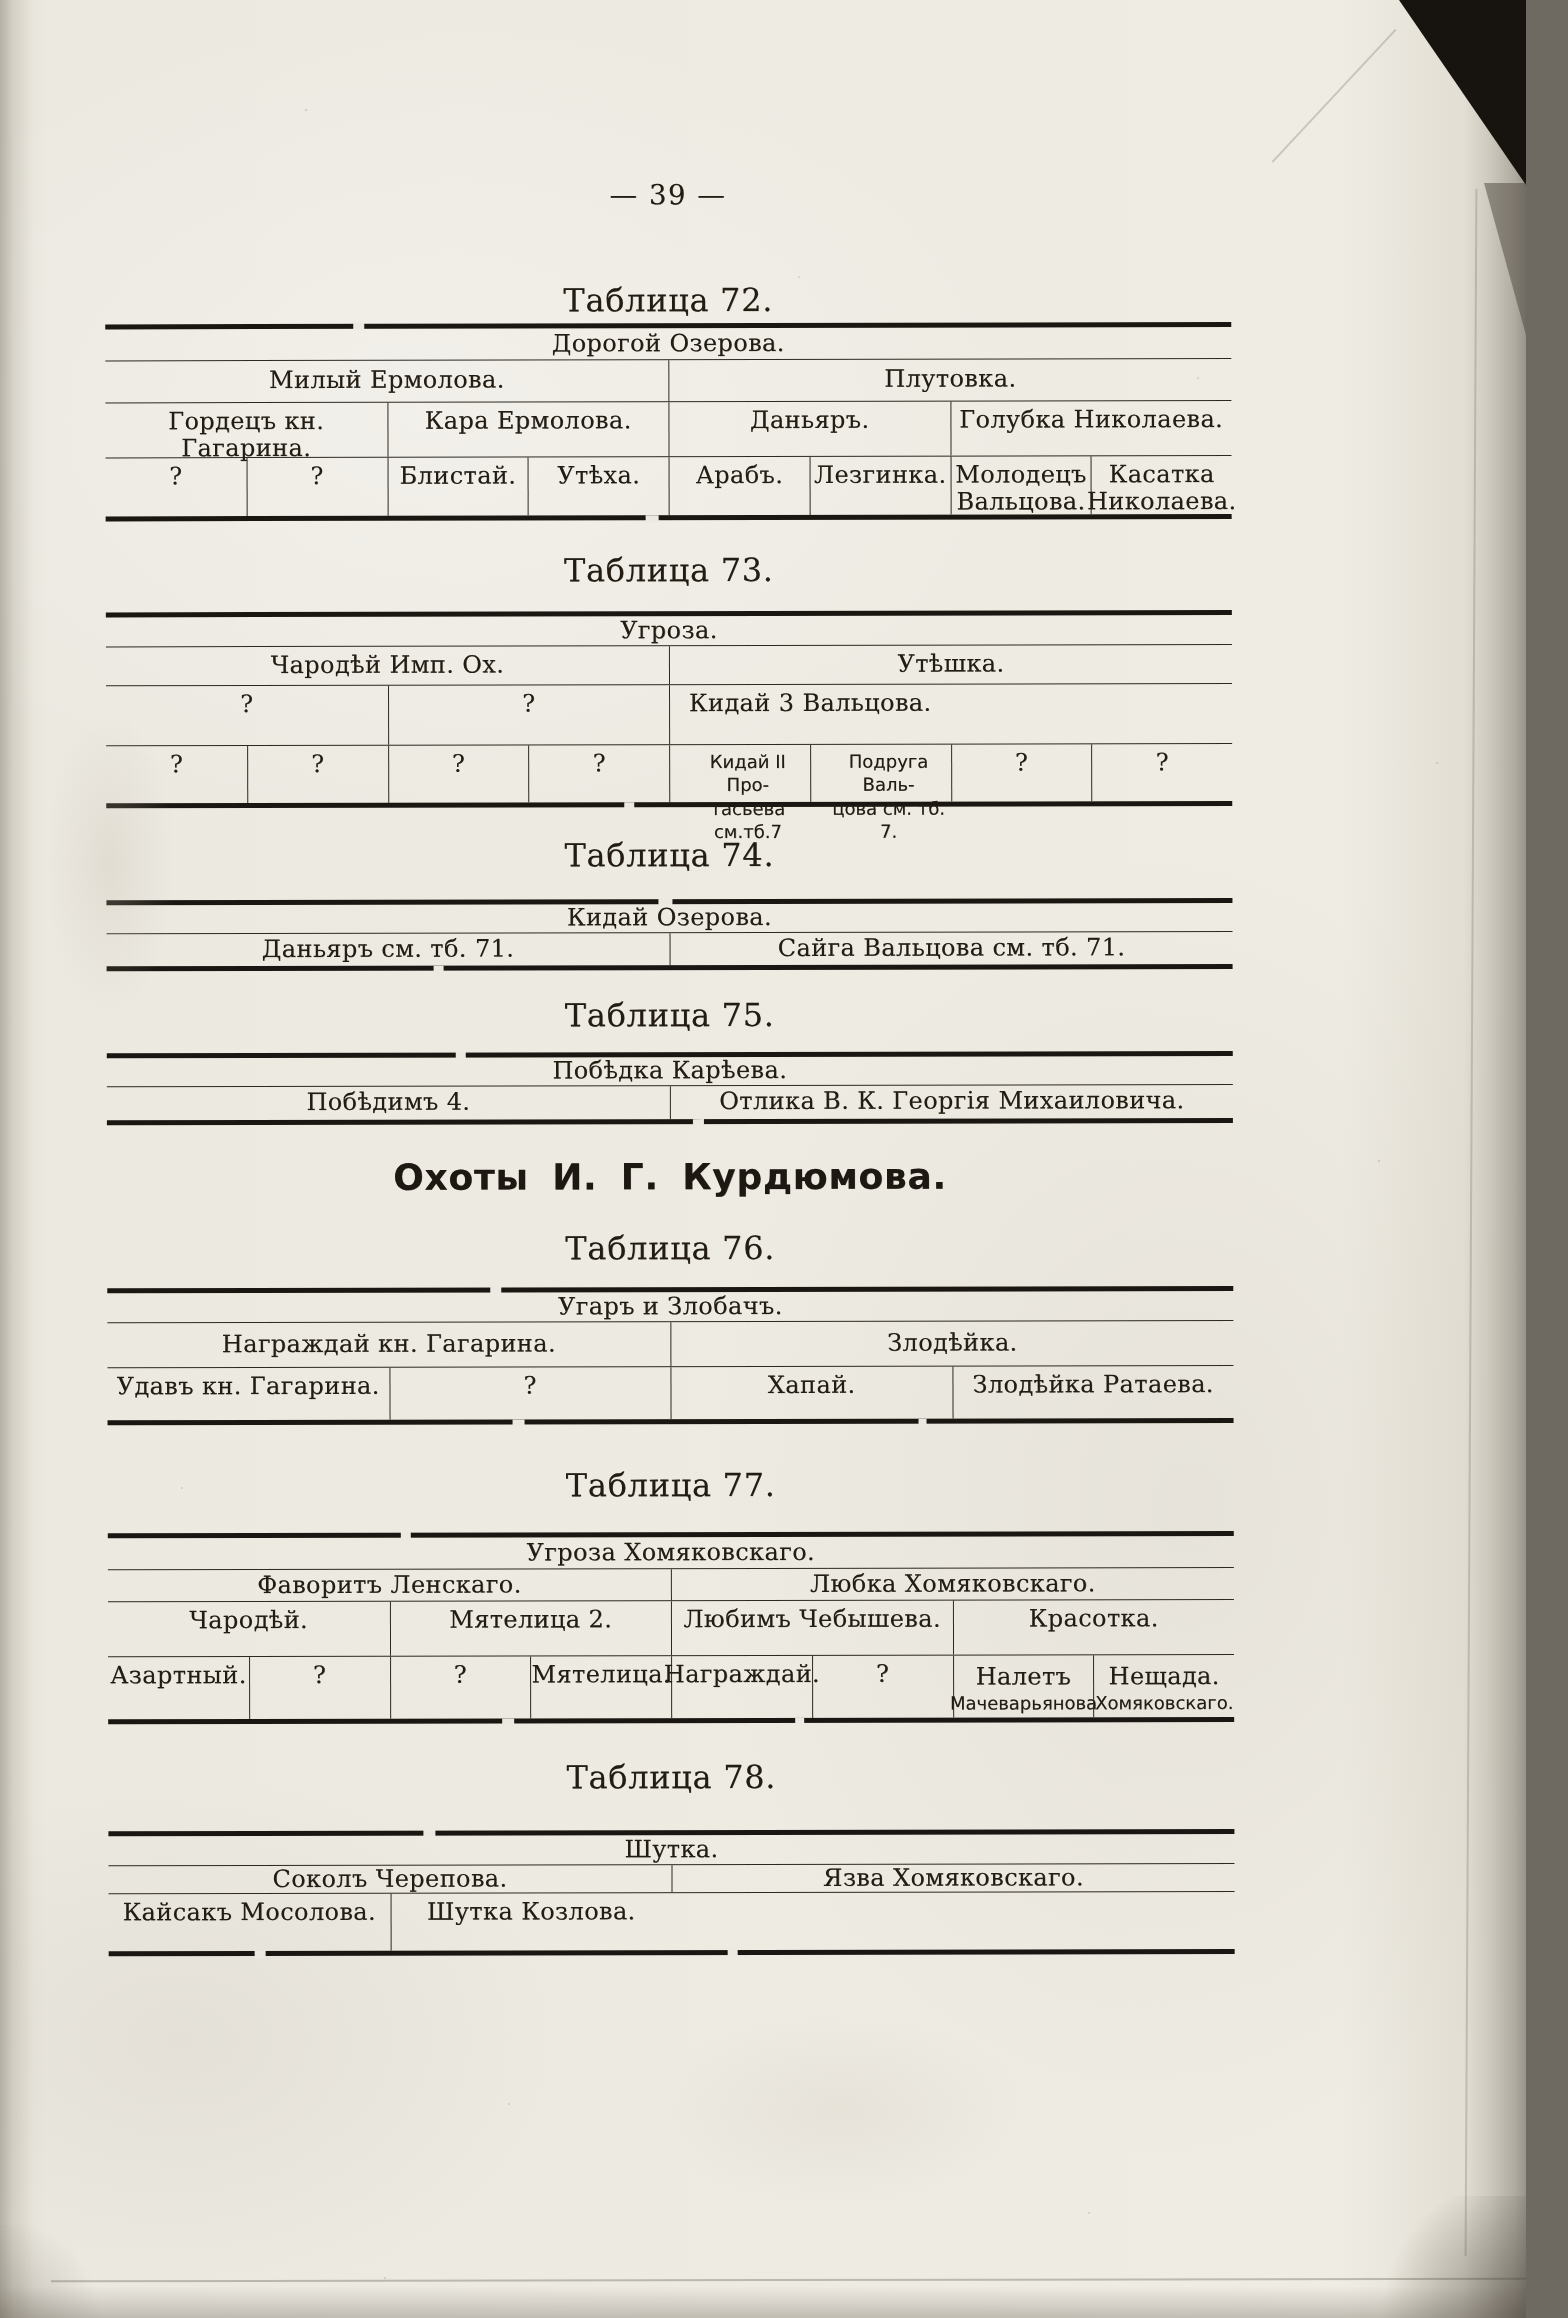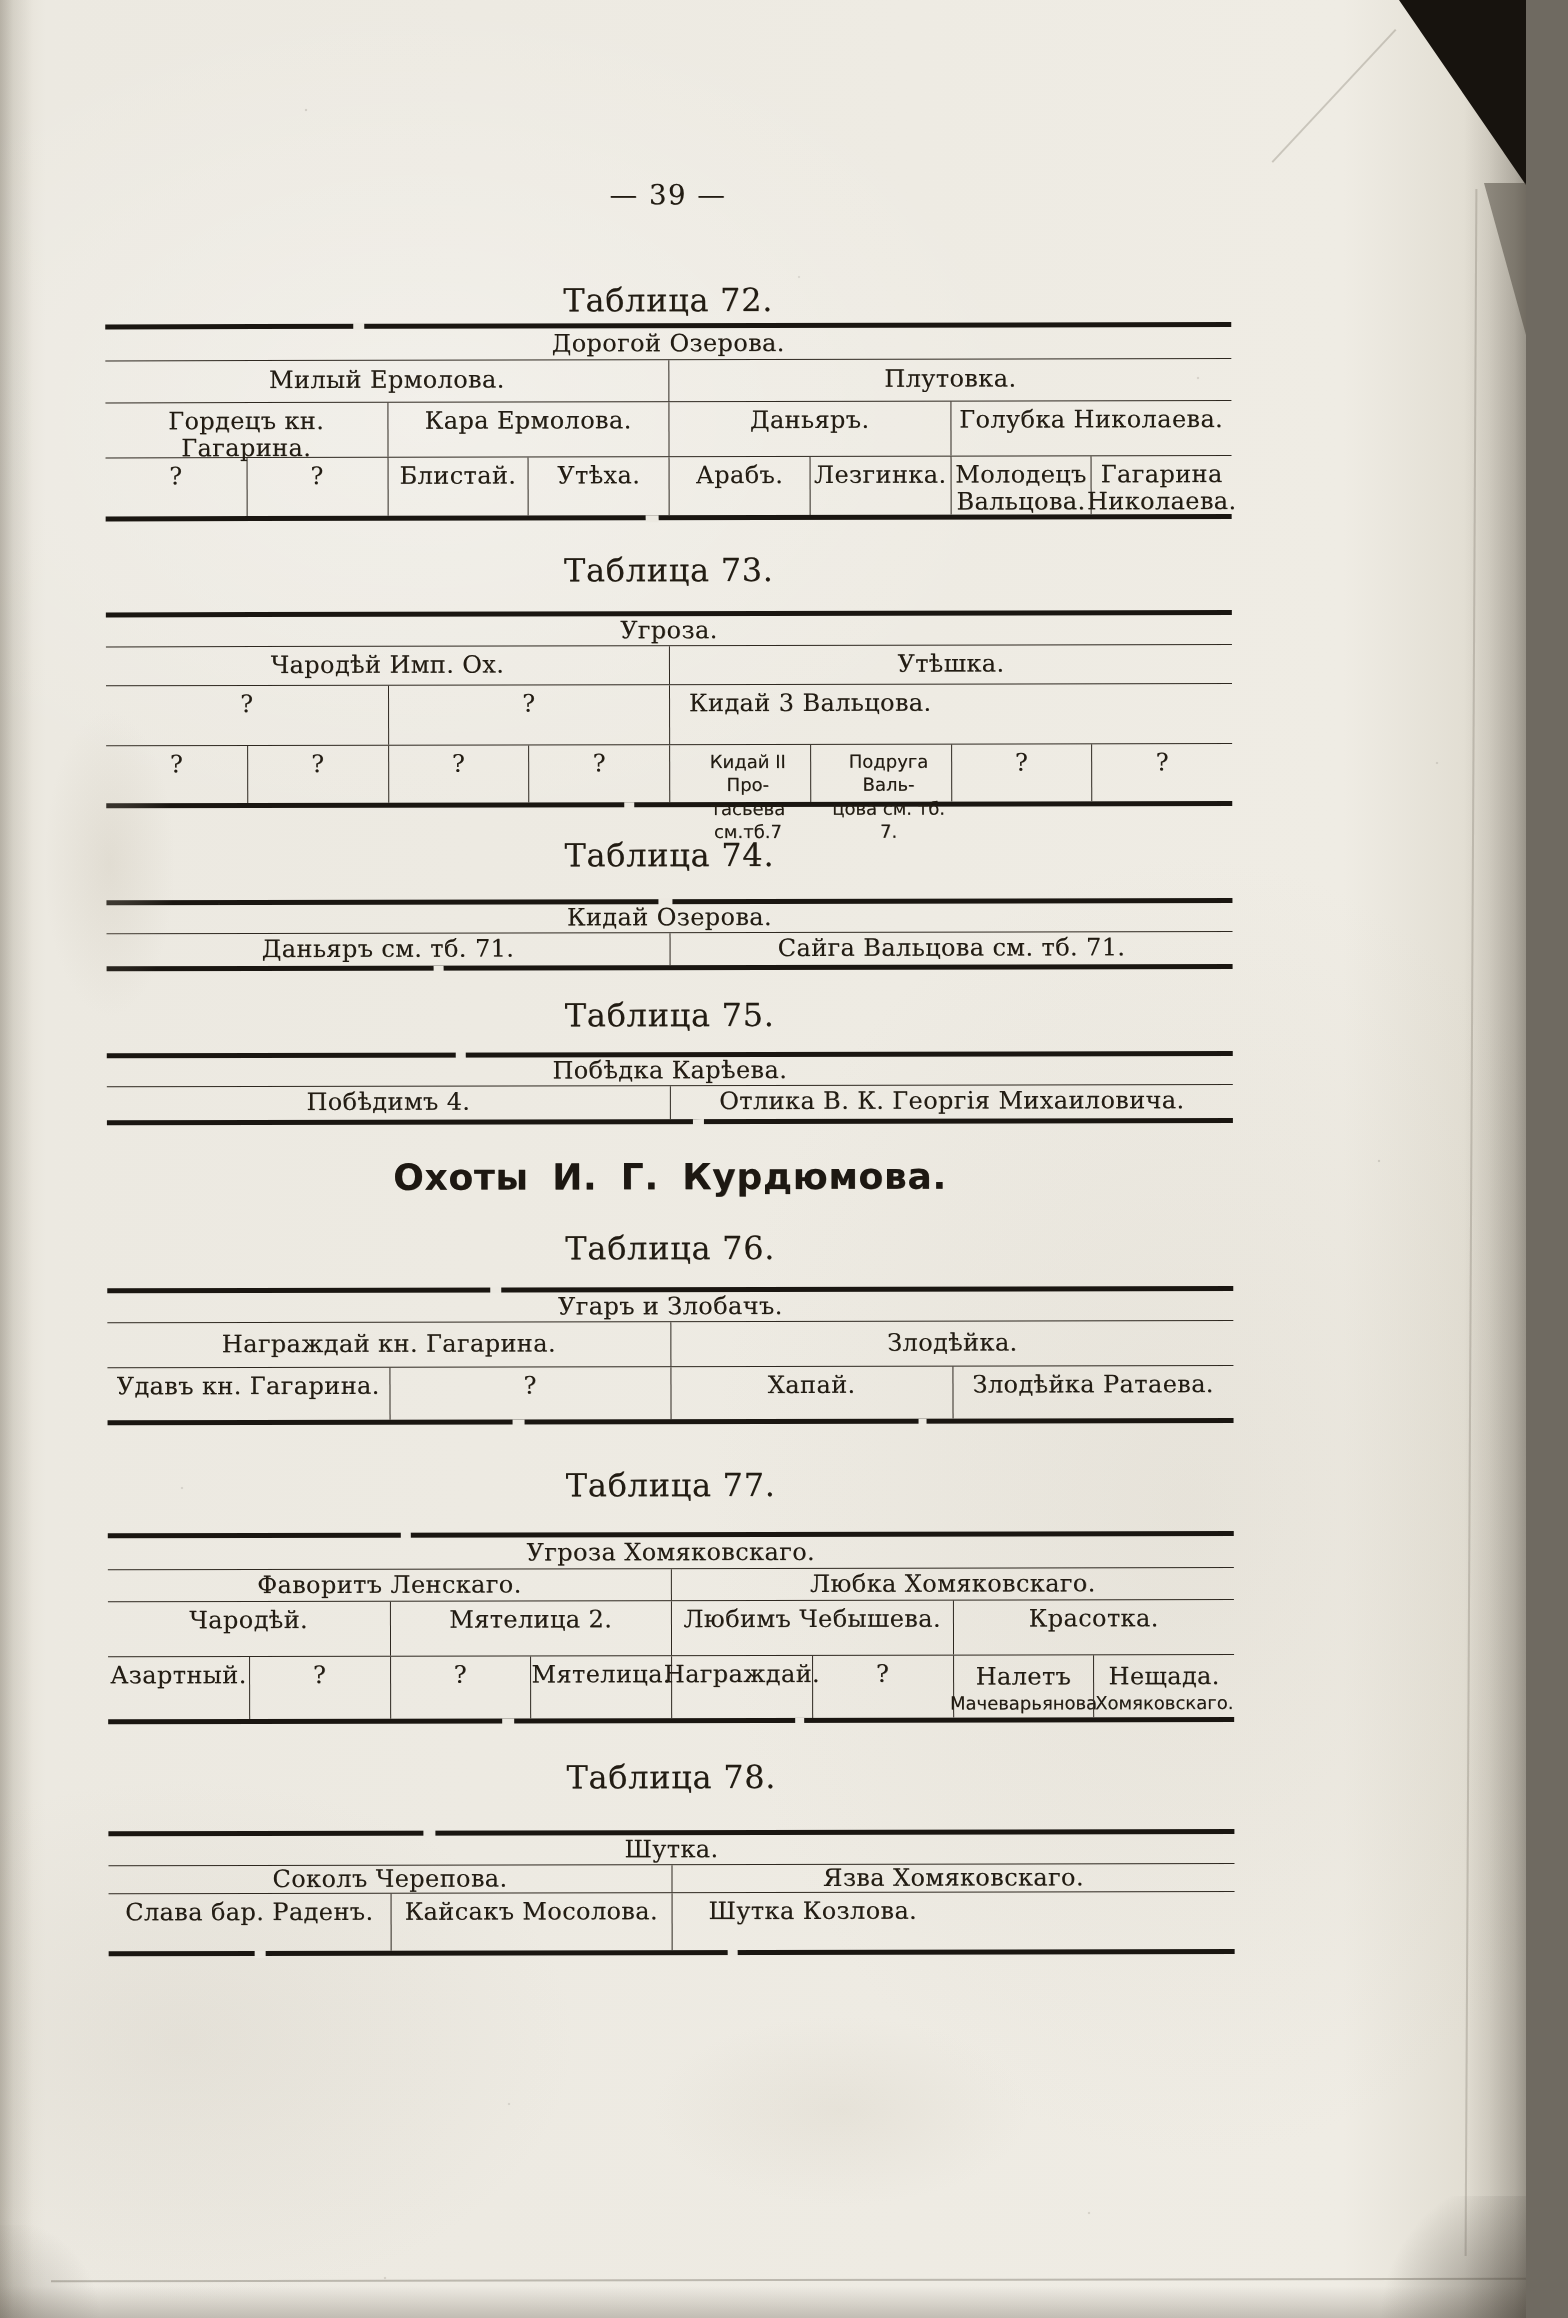--- a/index.html
+++ b/index.html
@@ -79,21 +79,21 @@
       </div>
       <div class="row rtop" style="height:58px">
         <div class="cell we">?</div>
         <div class="cell we">?</div>
         <div class="cell we">Блистай.</div>
         <div class="cell we">Утѣха.</div>
         <div class="cell we">Арабъ.</div>
         <div class="cell we">Лезгинка.</div>
         <div class="cell we">Молодецъ
 Вальцова.</div>
-        <div class="cell we">Гагарина
+        <div class="cell we">Касатка
 Николаева.</div>
       </div>
     </div>
 
     <div class="ttl" style="top:551px">Таблица 73.</div>
     <div class="ped" style="top:611px">
       <i class="notch" style="bottom:-7.3px;left:46%;width:10.2px"></i>
       <div class="row" style="height:29px">
         <div class="cell wf">Угроза.</div>
       </div>
@@ -210,21 +210,20 @@
       <i class="notch" style="bottom:-7.3px;left:13%;width:10.2px"></i>
       <i class="notch" style="bottom:-7.3px;left:55%;width:10.2px"></i>
       <div class="row" style="height:29px">
         <div class="cell wf">Шутка.</div>
       </div>
       <div class="row" style="height:27px">
         <div class="cell wh">Соколъ Черепова.</div>
         <div class="cell wh">Язва Хомяковскаго.</div>
       </div>
       <div class="row rtop" style="height:57px">
-        <div class="cell wq">Слава бар. Раденъ.</div>
         <div class="cell wq">Кайсакъ Мосолова.</div>
         <div class="cell wq">Шутка Козлова.</div>
       </div>
     </div>
 
   </div>
 
   <div class="stain-a"></div>
   <div class="stain-b"></div>
   <div class="specks"></div>

